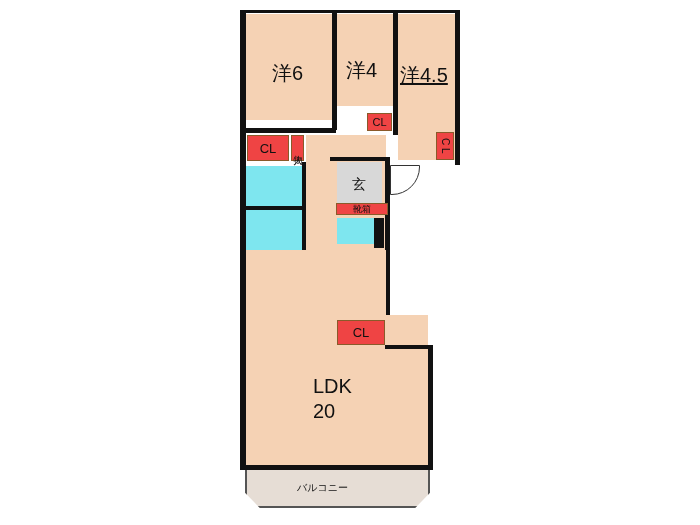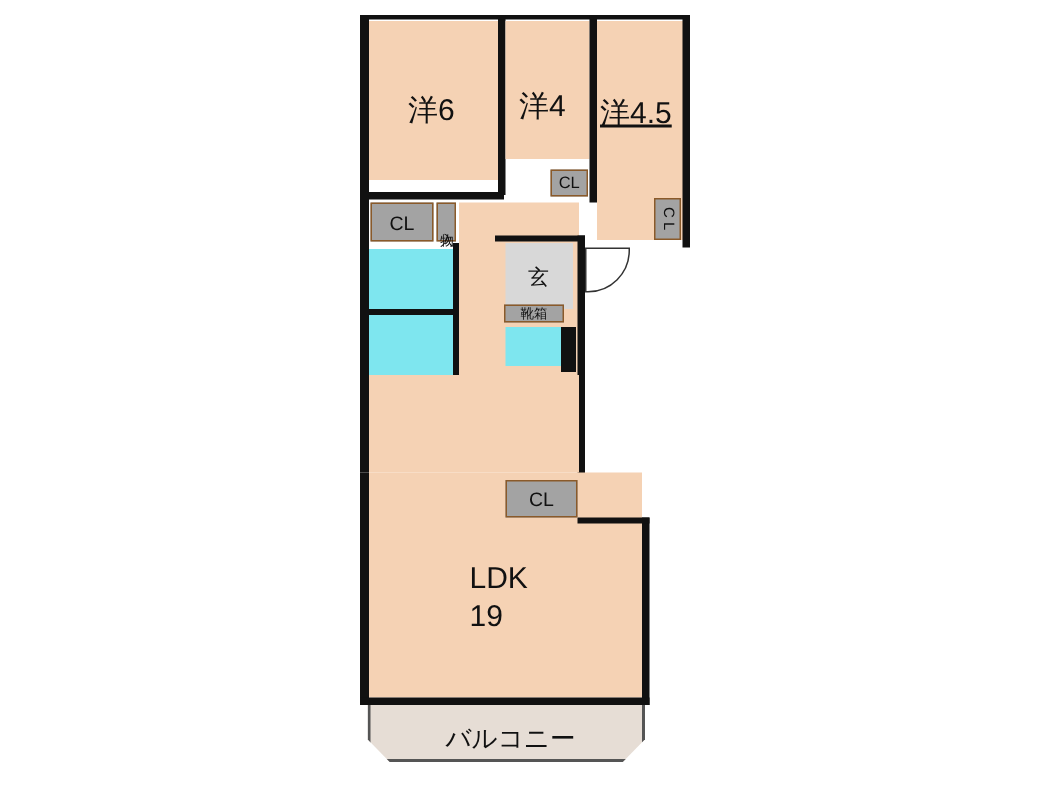--- a/index.html
+++ b/index.html
@@ -2,21 +2,21 @@
 <html><head>
 <meta charset="utf-8">
 <style>
   html, body { margin: 0; padding: 0; background: #ffffff; }
   body { width: 700px; height: 525px; position: relative; overflow: hidden;
          font-family: "Liberation Sans", sans-serif; }
   .plan { position: absolute; left: 0; top: 0; width: 700px; height: 525px; }
   .abs { position: absolute; box-sizing: border-box; }
   .room { background: #f5d2b4; }
   .wall { background: #111; }
-  .cl { background: #a3a3a3; border: 1px solid #8a5a2a; display: flex; align-items: center;
+  .cl { background: #ef4444; border: 1px solid #8a5a2a; display: flex; align-items: center;
         justify-content: center; color: #111; font-size: 13px; }
   .wet { background: #7ee6ef; }
   .label { position: absolute; color: #111; white-space: nowrap; }
   .big { font-size: 20px; }
   .door { position: absolute; border: 1px solid #333; background: #fff; }
 </style>
 </head>
 <body>
 
 <div class="plan">
@@ -49,21 +49,21 @@
   <div class="abs cl" style="left:291px;top:135px;width:13px;height:26px;font-size:9px;writing-mode:vertical-rl;">
       <span>物入</span>
     </div>
 
   <div class="abs room" style="left:306px;top:135px;width:80px;height:115px;"></div>
 
   <div class="abs" style="left:337px;top:162px;width:45px;height:44px;background:#d8d8d8;"></div>
   <div class="label" style="left:352px;top:176px;font-size:14px;">玄</div>
   <div class="abs wall" style="left:330px;top:157px;width:60px;height:4px;"></div>
   <div class="abs wall" style="left:385px;top:157px;width:5px;height:160px;"></div>
-  <div class="abs cl" style="left:336px;top:203px;width:40px;height:12px;font-size:9px;">
+  <div class="abs cl" style="left:336px;top:203px;width:52px;height:12px;font-size:9px;">
       <span>靴箱</span>
     </div>
   <div class="door" style="left:390px;top:165px;width:28px;height:28px;border-radius:0 0 28px 0;"></div>
 
   <div class="abs wet" style="left:246px;top:166px;width:56px;height:40px;"></div>
   <div class="abs wet" style="left:246px;top:210px;width:56px;height:45px;"></div>
   <div class="abs wet" style="left:337px;top:218px;width:37px;height:26px;"></div>
   <div class="abs wall" style="left:374px;top:218px;width:10px;height:30px;"></div>
   <div class="abs wall" style="left:246px;top:206px;width:58px;height:4px;"></div>
   <div class="abs wall" style="left:246px;top:255px;width:60px;height:4px;"></div>
@@ -74,18 +74,18 @@
   <div class="abs room" style="left:246px;top:250px;width:140px;height:65px;"></div>
   <div class="abs room" style="left:246px;top:315px;width:182px;height:150px;"></div>
   <div class="abs wall" style="left:240px;top:315px;width:6px;height:155px;"></div>
   <div class="abs wall" style="left:428px;top:345px;width:5px;height:125px;"></div>
   <div class="abs wall" style="left:385px;top:345px;width:48px;height:4px;"></div>
   <div class="abs wall" style="left:240px;top:465px;width:193px;height:5px;"></div>
   <div class="abs cl" style="left:337px;top:320px;width:48px;height:25px;">
       <span>CL</span>
     </div>
   <div class="label big" style="left:313px;top:375px;">LDK</div>
-  <div class="label big" style="left:313px;top:400px;">19</div>
+  <div class="label big" style="left:313px;top:400px;">20</div>
 
   <div class="abs" style="left:245px;top:470px;width:185px;height:38px;background:#e6ddd5;border:2px solid #555;border-top:none;clip-path:polygon(0 0,100% 0,100% 60%,92% 100%,8% 100%,0 60%);"></div>
-  <div class="label" style="left:297px;top:481px;font-size:17px;">バルコニー</div>
+  <div class="label" style="left:297px;top:481px;font-size:10px;">バルコニー</div>
 
 </div>
 
 </body></html>

